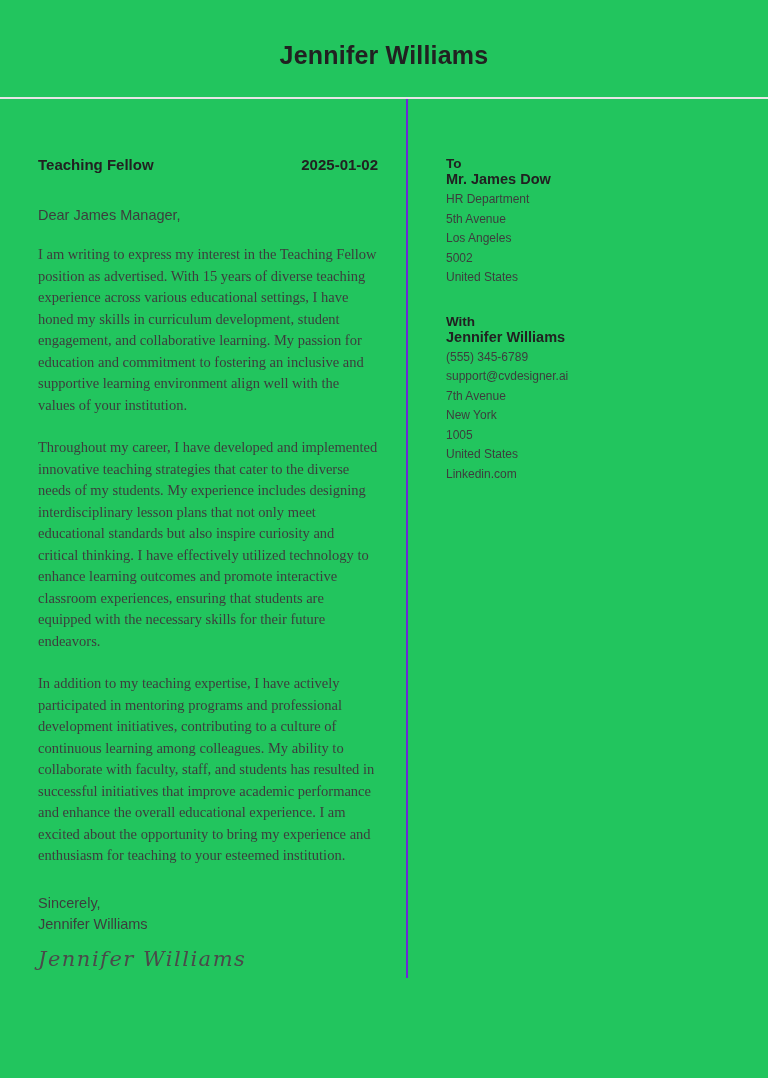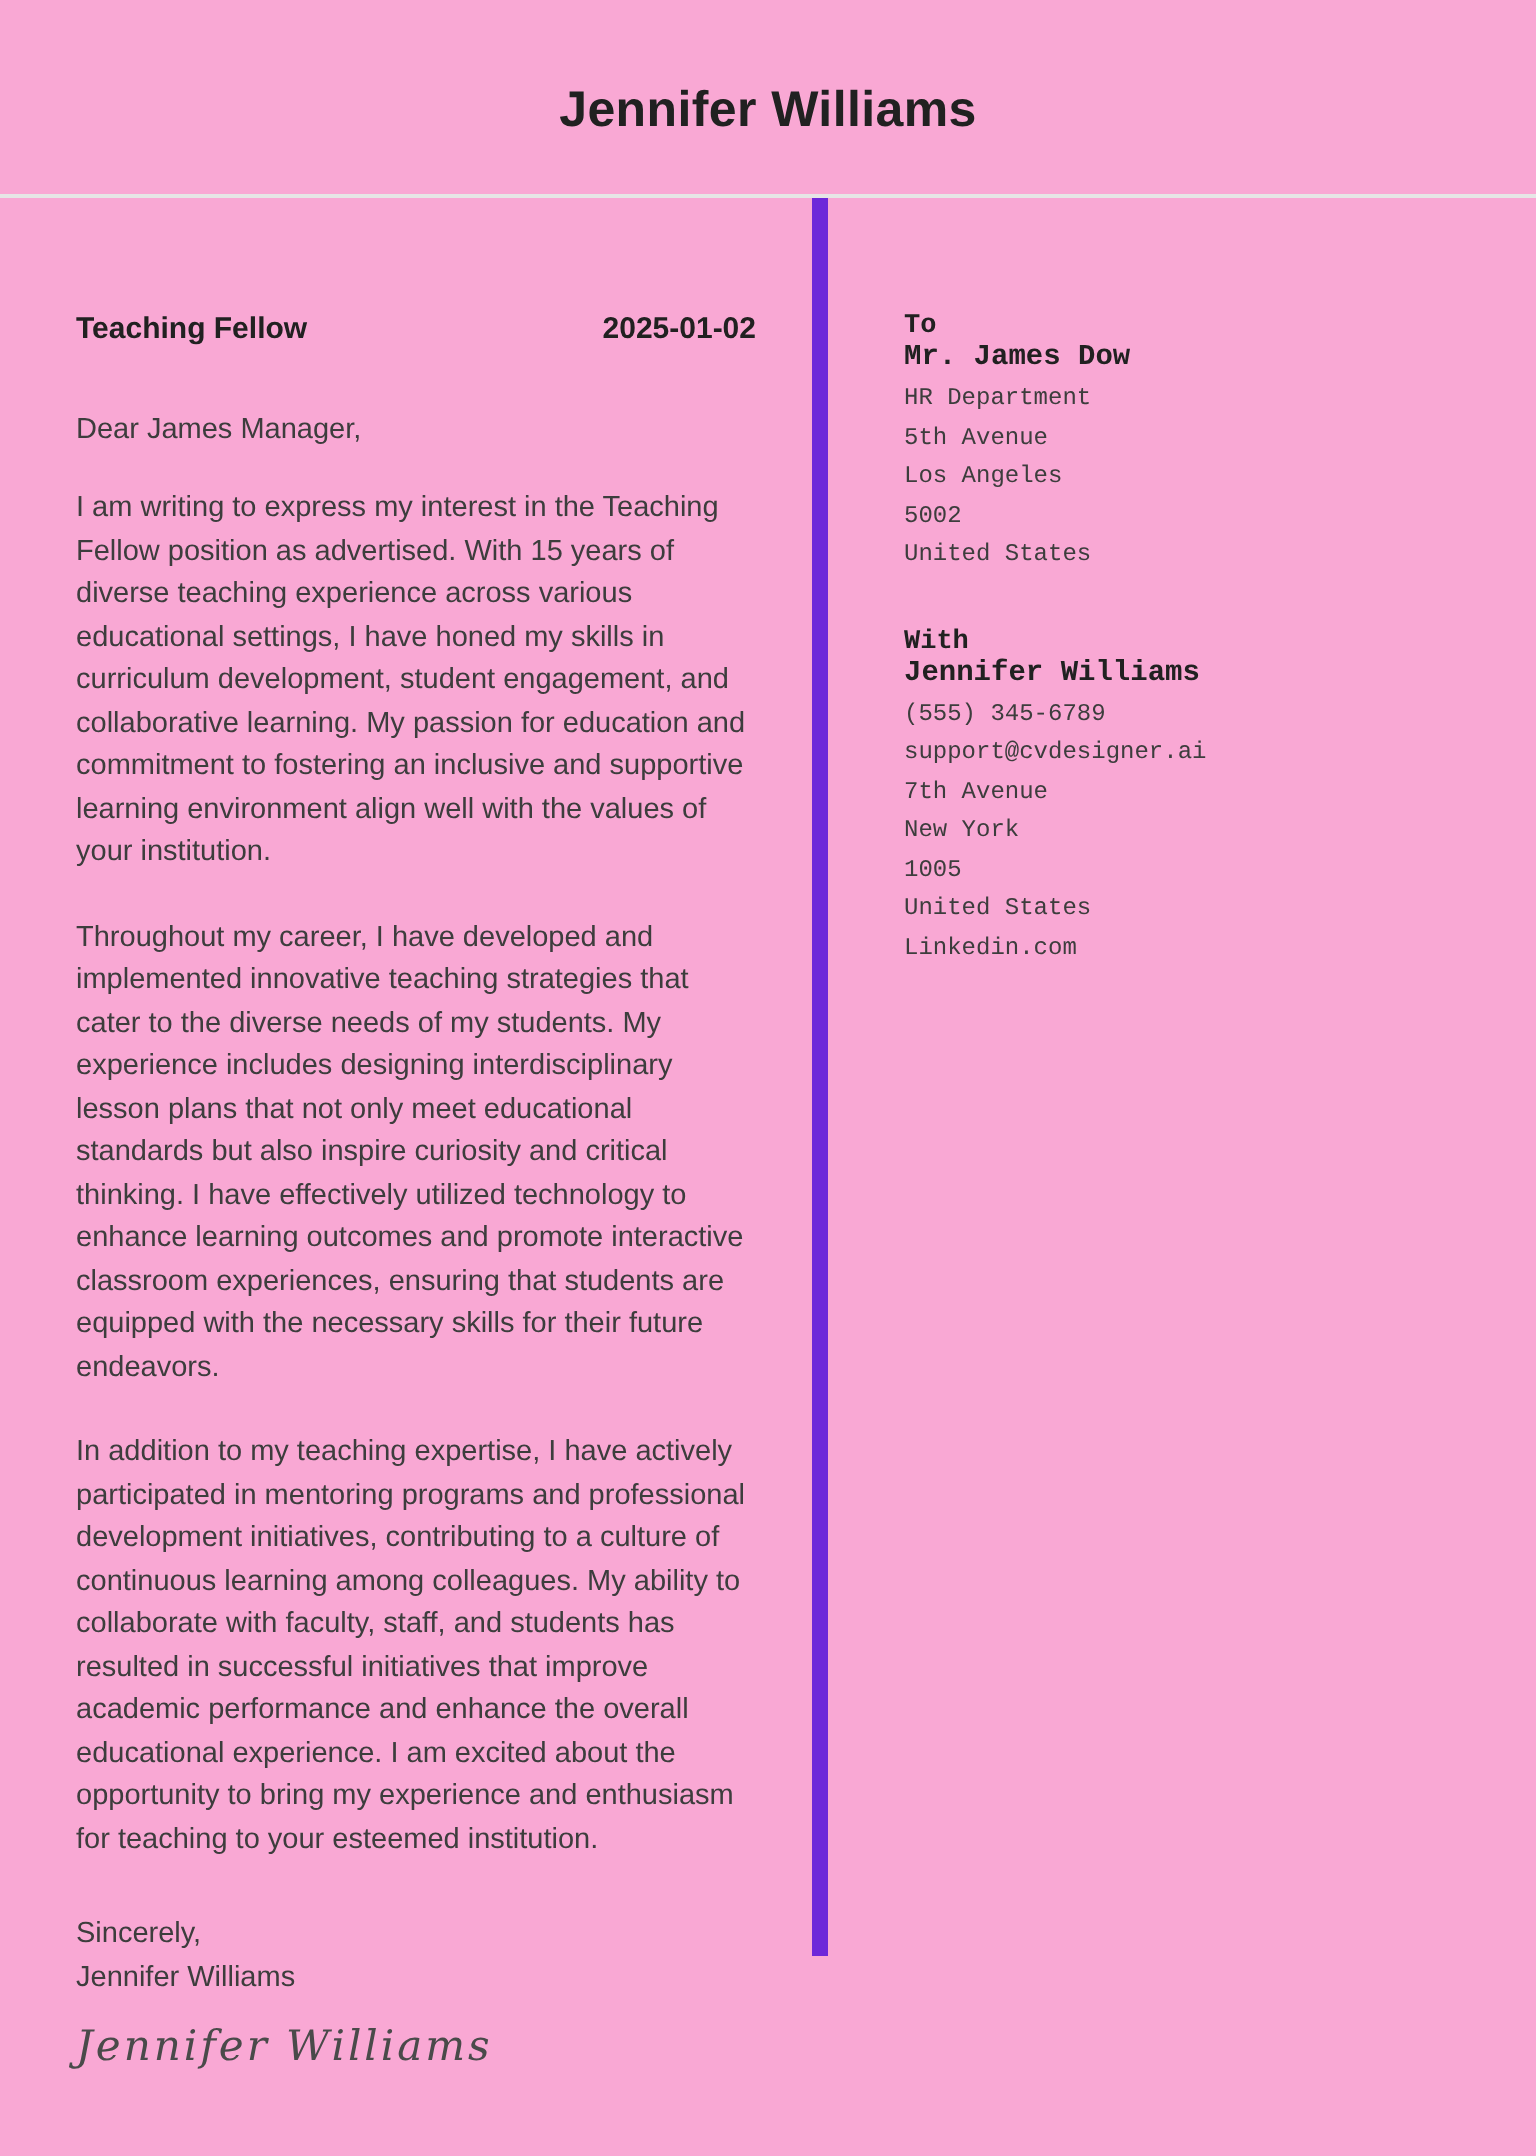--- a/index.html
+++ b/index.html
@@ -1,21 +1,21 @@
 <!DOCTYPE html>
 <html><head>
 <meta charset="utf-8">
 <style>
   * { margin: 0; padding: 0; box-sizing: border-box; }
   html, body { background: #ffffff; }
   .page {
     position: relative;
     width: 768px;
     height: 1078px;
-    background: #f9a8d4;
+    background: #22c55e;
     font-family: "Liberation Sans", sans-serif;
     overflow: hidden;
   }
   
   .header {
     height: 99px;
     border-bottom: 2px solid #e6e6e6;
     display: flex;
     align-items: center;
     justify-content: center;
@@ -28,24 +28,23 @@
     letter-spacing: 0.2px;
   }
   
   .main { display: flex; align-items: flex-start; }
   .letter-col {
     width: 406px;
     padding: 57px 28px 0 38px;
   }
   .contact-col {
     width: 293px;
-    border-left: 8px solid #6d28d9;
+    border-left: 2px solid #6d28d9;
     min-height: 879px;
     padding: 57px 16px 0 38px;
-    font-family: Liberation Mono, monospace;
   }
   
   .letter-head {
     display: flex;
     justify-content: space-between;
     align-items: baseline;
   }
   .job-title, .letter-date {
     font-size: 15px;
     font-weight: 700;
@@ -54,20 +53,21 @@
   .salutation {
     margin-top: 34px;
     font-size: 14.5px;
     color: #3d3d3d;
   }
   .body-para {
     margin-top: 21px;
     font-size: 14.5px;
     line-height: 21.5px;
     color: #3d3d3d;
+    font-family: Liberation Serif, serif;
   }
   .body-para.last { margin-top: 44px; }
   .closing {
     margin-top: 26px;
     font-size: 14.5px;
     line-height: 21.5px;
     color: #3d3d3d;
   }
   .signature {
     margin-top: 11px;

